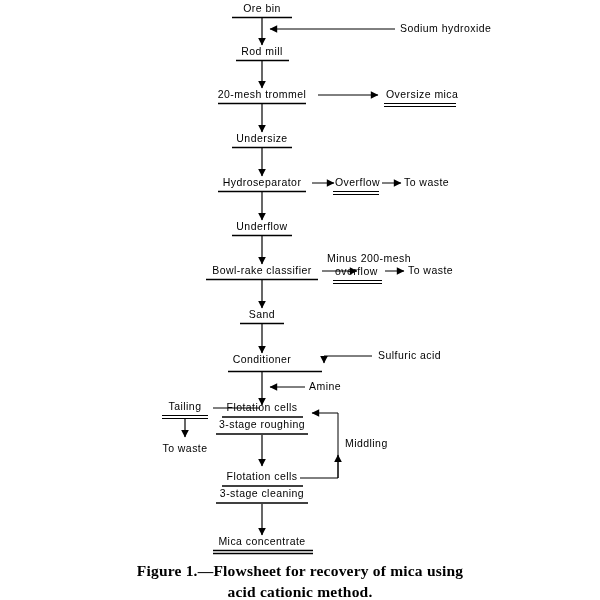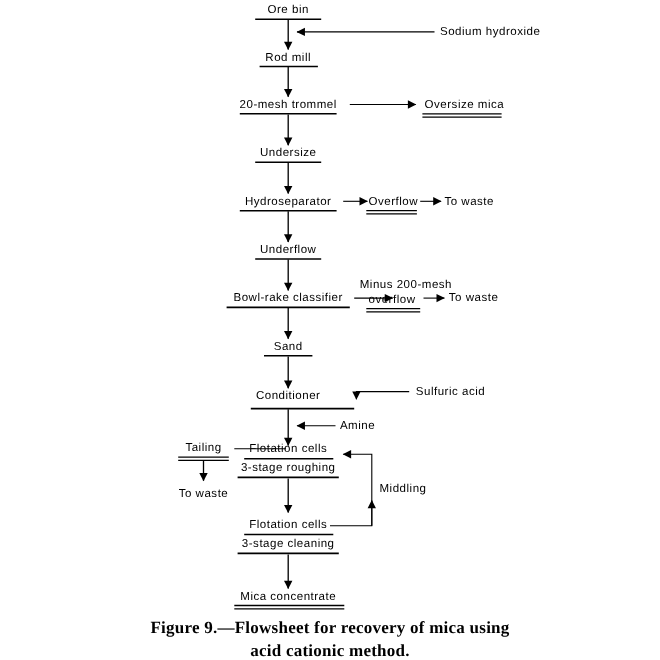--- a/index.html
+++ b/index.html
@@ -164,17 +164,17 @@
     <line x1="216" y1="503" x2="308" y2="503" stroke="#000" stroke-width="1.6"></line>
 
     <line x1="262" y1="504" x2="262" y2="535" stroke="#000" stroke-width="1.2" marker-end="url(#arrowDown)"></line>
 
     <text class="node-label" x="262" y="545" text-anchor="middle">Mica concentrate</text>
     <line x1="213" y1="550.5" x2="313" y2="550.5" stroke="#000" stroke-width="1.3"></line>
     <line x1="213" y1="553.5" x2="313" y2="553.5" stroke="#000" stroke-width="1.3"></line>
   </svg>
 
   <div class="caption-wrap">
-    <span class="caption-line">Figure 9.—Flowsheet for recovery of mica using</span>
+    <span class="caption-line">Figure 1.—Flowsheet for recovery of mica using</span>
     <span class="caption-line">acid cationic method.</span>
   </div>
 
 </div>
 
 </body></html>

